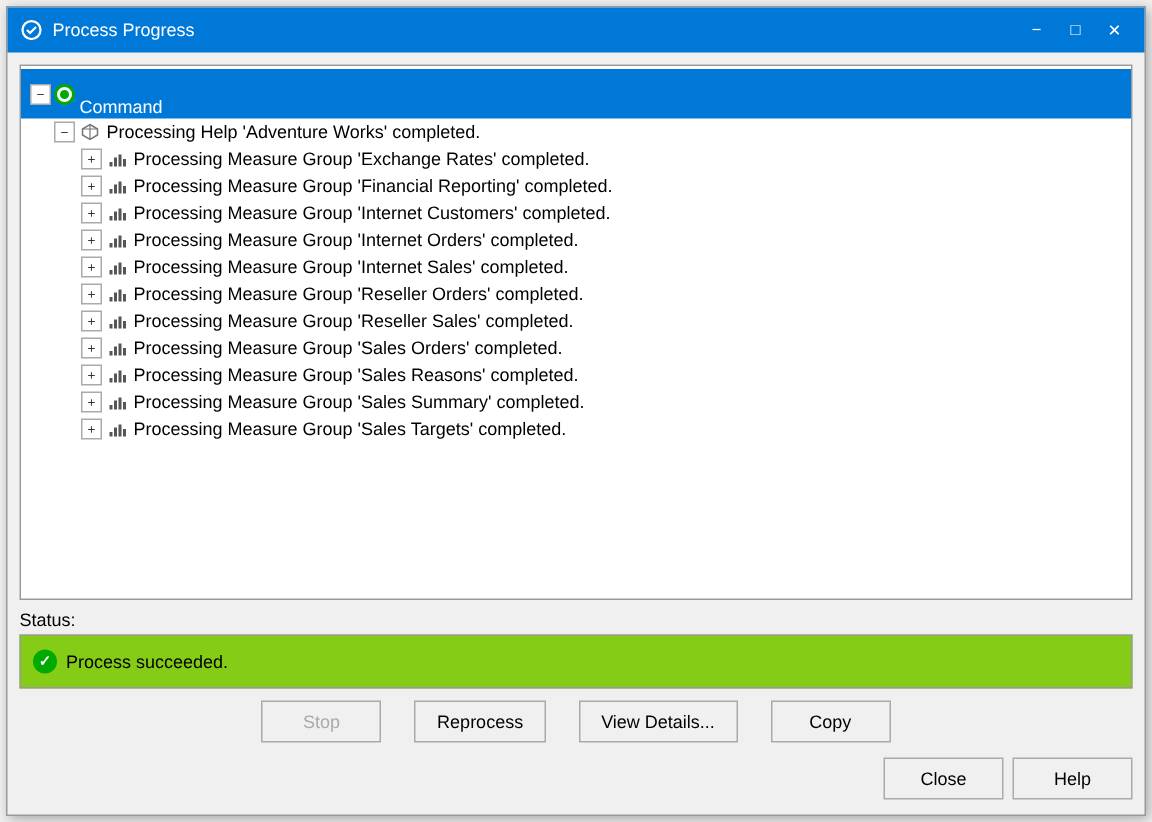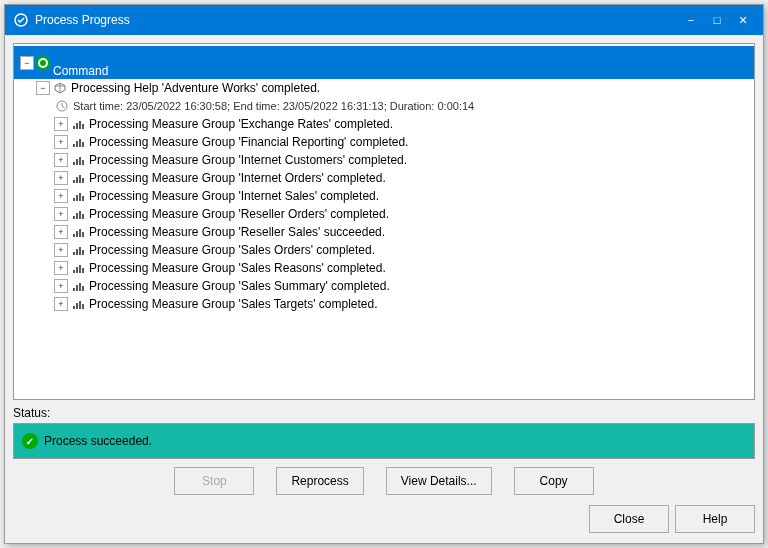--- a/index.html
+++ b/index.html
@@ -119,21 +119,21 @@
       margin-right: 3px;
     }
     .status-section {
       flex-shrink: 0;
     }
     .status-label {
       font-size: 12px;
       margin-bottom: 3px;
     }
     .status-panel {
-      background: #14b8a6;
+      background: #84cc16;
       border: 1px solid #999;
       padding: 6px 8px;
       display: flex;
       align-items: center;
       gap: 6px;
       height: 36px;
     }
     .status-icon {
       width: 16px;
       height: 16px;
@@ -237,31 +237,20 @@
         <span class="tree-icon">
           <svg width="14" height="14" viewBox="0 0 14 14">
             <polygon points="7,2 12,5 12,9 7,12 2,9 2,5" fill="none" stroke="#777" stroke-width="1"></polygon>
             <line x1="7" y1="2" x2="7" y2="12" stroke="#777" stroke-width="0.8"></line>
             <line x1="2" y1="5" x2="12" y2="5" stroke="#777" stroke-width="0.8"></line>
           </svg>
         </span>
         <span>Processing Help 'Adventure Works' completed.</span>
       </div>
 
-      <div class="tree-item">
-        <span class="indent" style="width:38px;"></span>
-        <span class="tree-icon">
-          <svg width="14" height="14" viewBox="0 0 14 14">
-            <circle cx="7" cy="7" r="5" fill="none" stroke="#888" stroke-width="1"></circle>
-            <line x1="7" y1="4" x2="7" y2="7" stroke="#888" stroke-width="1"></line>
-            <line x1="7" y1="7" x2="9.5" y2="8.5" stroke="#888" stroke-width="1"></line>
-          </svg>
-        </span>
-        <span style="color:#333;font-size:11px;">Start time: 23/05/2022 16:30:58; End time: 23/05/2022 16:31:13; Duration: 0:00:14</span>
-      </div>
 
       <div id="measure-groups">
           <div class="tree-item">
       <span class="indent" style="width:38px;"></span>
       <span class="expand-btn">+</span>
       <span class="tree-icon">
         <svg width="14" height="14" viewBox="0 0 14 14">
           <rect x="2" y="9" width="2" height="3" fill="#555"></rect>
           <rect x="5" y="6" width="2" height="6" fill="#555"></rect>
           <rect x="8" y="4" width="2" height="8" fill="#555"></rect>
@@ -339,21 +328,21 @@
       <span class="indent" style="width:38px;"></span>
       <span class="expand-btn">+</span>
       <span class="tree-icon">
         <svg width="14" height="14" viewBox="0 0 14 14">
           <rect x="2" y="9" width="2" height="3" fill="#555"></rect>
           <rect x="5" y="6" width="2" height="6" fill="#555"></rect>
           <rect x="8" y="4" width="2" height="8" fill="#555"></rect>
           <rect x="11" y="7" width="2" height="5" fill="#555"></rect>
         </svg>
       </span>
-      <span>Processing Measure Group 'Reseller Sales' succeeded.</span>
+      <span>Processing Measure Group 'Reseller Sales' completed.</span>
     </div>
           <div class="tree-item">
       <span class="indent" style="width:38px;"></span>
       <span class="expand-btn">+</span>
       <span class="tree-icon">
         <svg width="14" height="14" viewBox="0 0 14 14">
           <rect x="2" y="9" width="2" height="3" fill="#555"></rect>
           <rect x="5" y="6" width="2" height="6" fill="#555"></rect>
           <rect x="8" y="4" width="2" height="8" fill="#555"></rect>
           <rect x="11" y="7" width="2" height="5" fill="#555"></rect>

